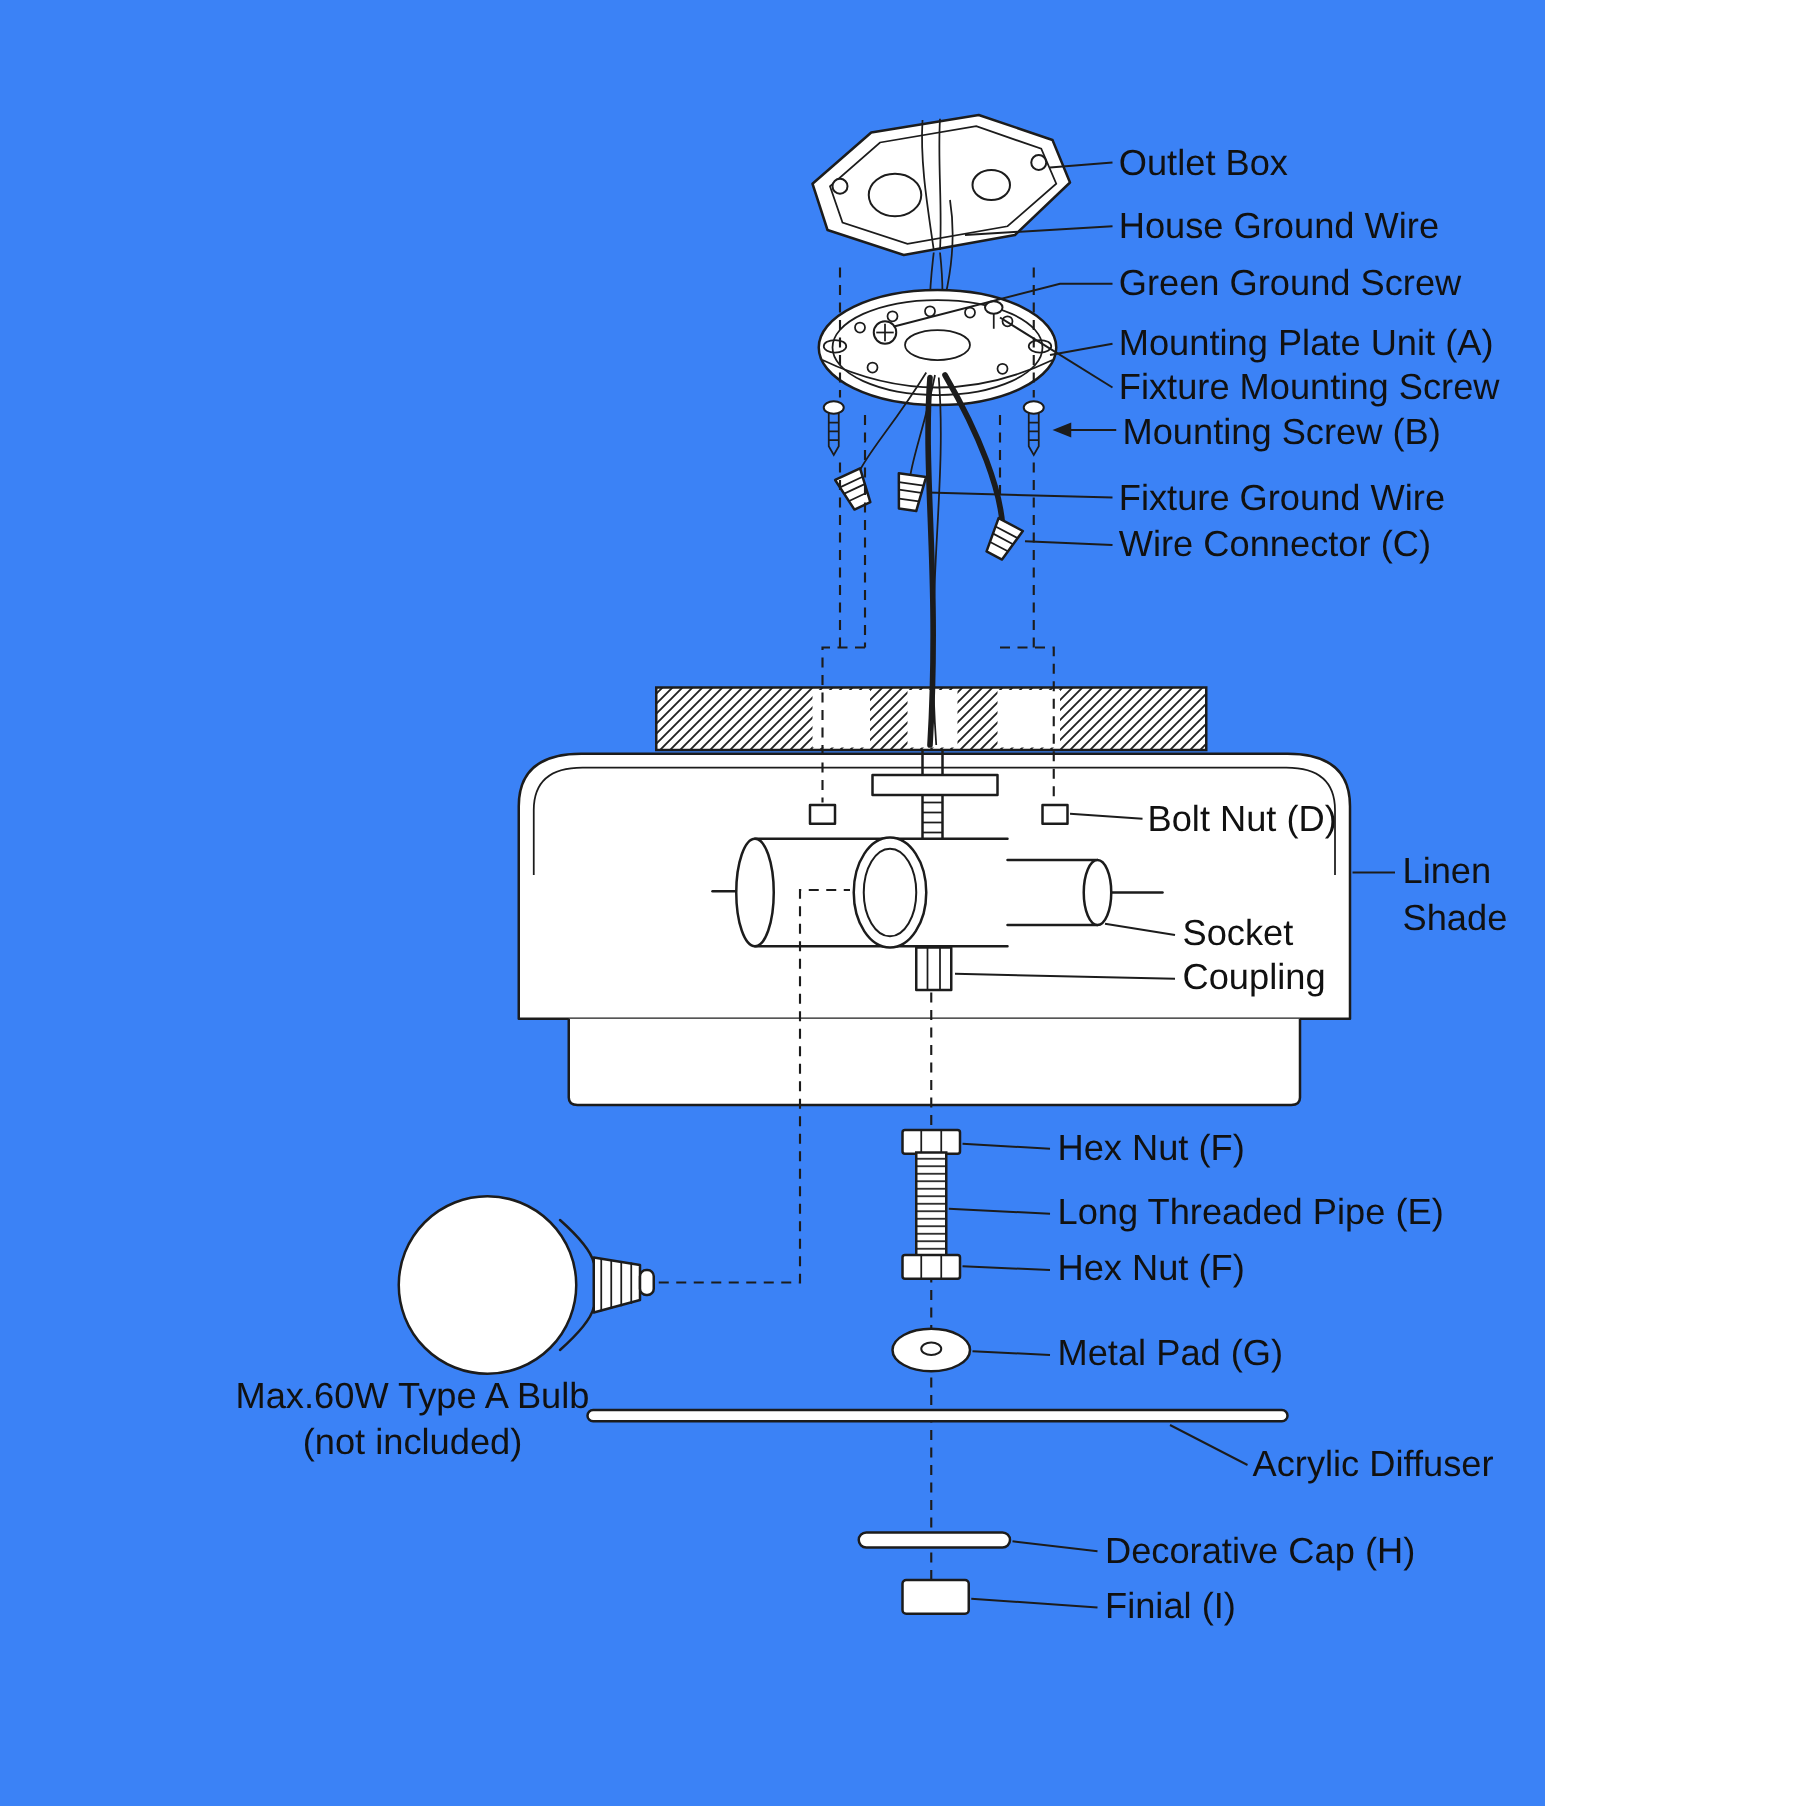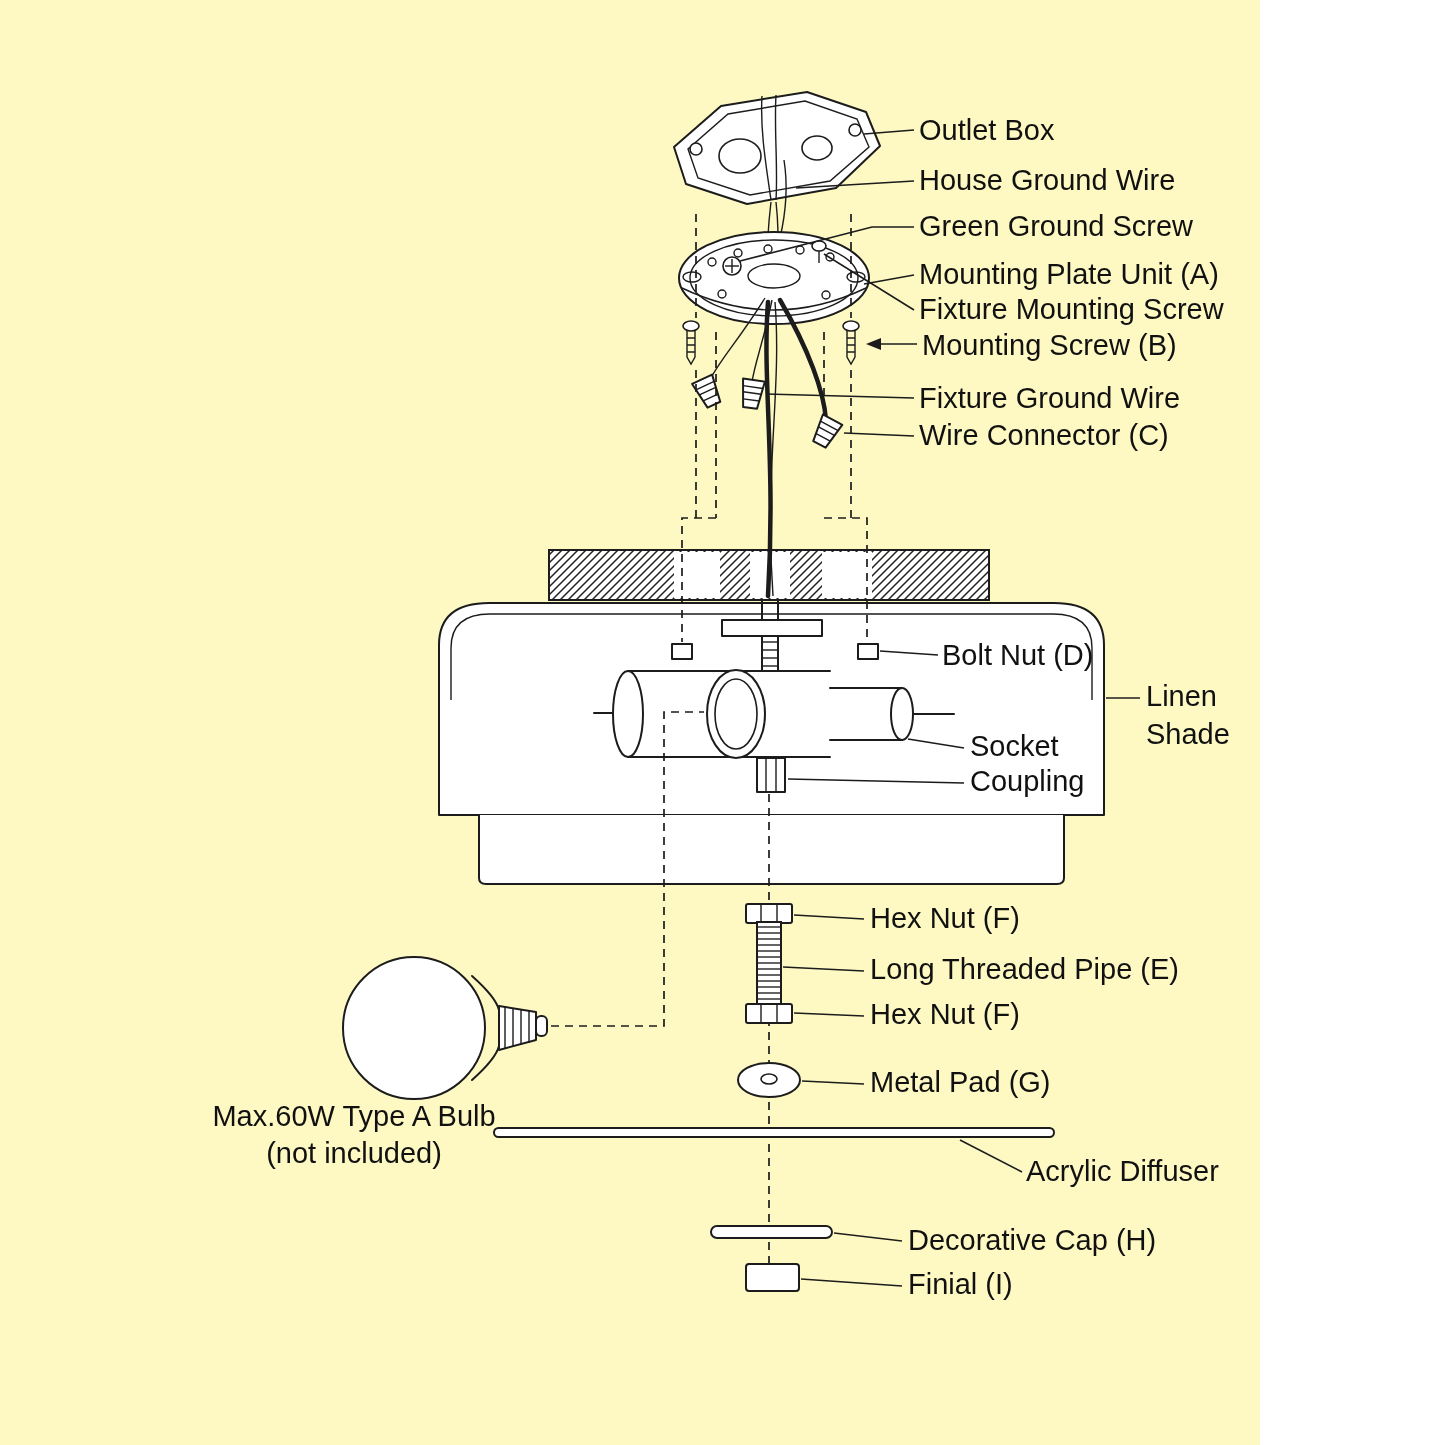--- a/index.html
+++ b/index.html
@@ -1,17 +1,17 @@
 <!DOCTYPE html>
 <html><head>
 <meta charset="utf-8">
 <style>
   html,body{margin:0;padding:0;background:#fff;}
-  .stage{position:relative;width:1236px;height:1445px;background:#fef9c3;overflow:hidden;
-         font-family:"Liberation Sans",sans-serif;padding-left:24px;}
+  .stage{position:relative;width:1236px;height:1445px;background:#3b82f6;overflow:hidden;
+         font-family:"Liberation Sans",sans-serif;}
   svg{display:block;}
   .ln{stroke:#1c1c1c;fill:none;stroke-width:2;stroke-linecap:round;stroke-linejoin:round;}
   .thick{stroke:#1c1c1c;fill:none;stroke-width:4.5;stroke-linecap:round;}
   .thin{stroke:#1c1c1c;fill:none;stroke-width:1.4;}
   .wh{fill:#fff;stroke:#1c1c1c;stroke-width:2;stroke-linejoin:round;}
   .whthin{fill:#fff;stroke:#1c1c1c;stroke-width:1.6;}
   .dash{stroke:#1c1c1c;fill:none;stroke-width:1.7;stroke-dasharray:8 6;}
   .leader{stroke:#1c1c1c;fill:none;stroke-width:1.6;}
   .lbl{font-family:"Liberation Sans",sans-serif;font-size:29px;fill:#111;}
   .fillb{fill:#1c1c1c;stroke:none;}

